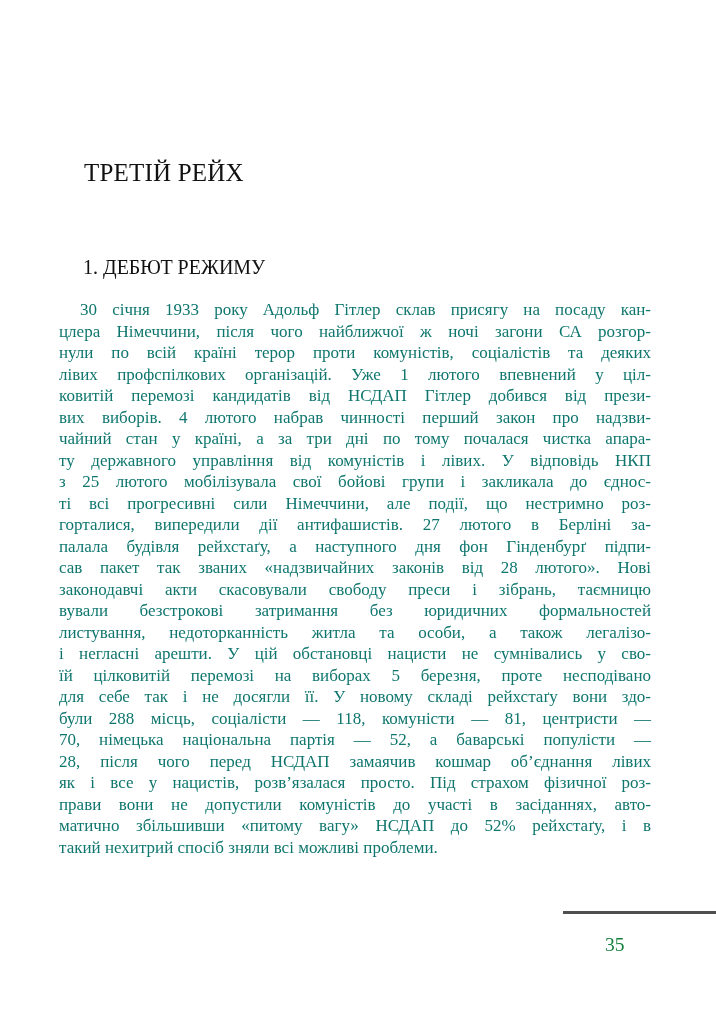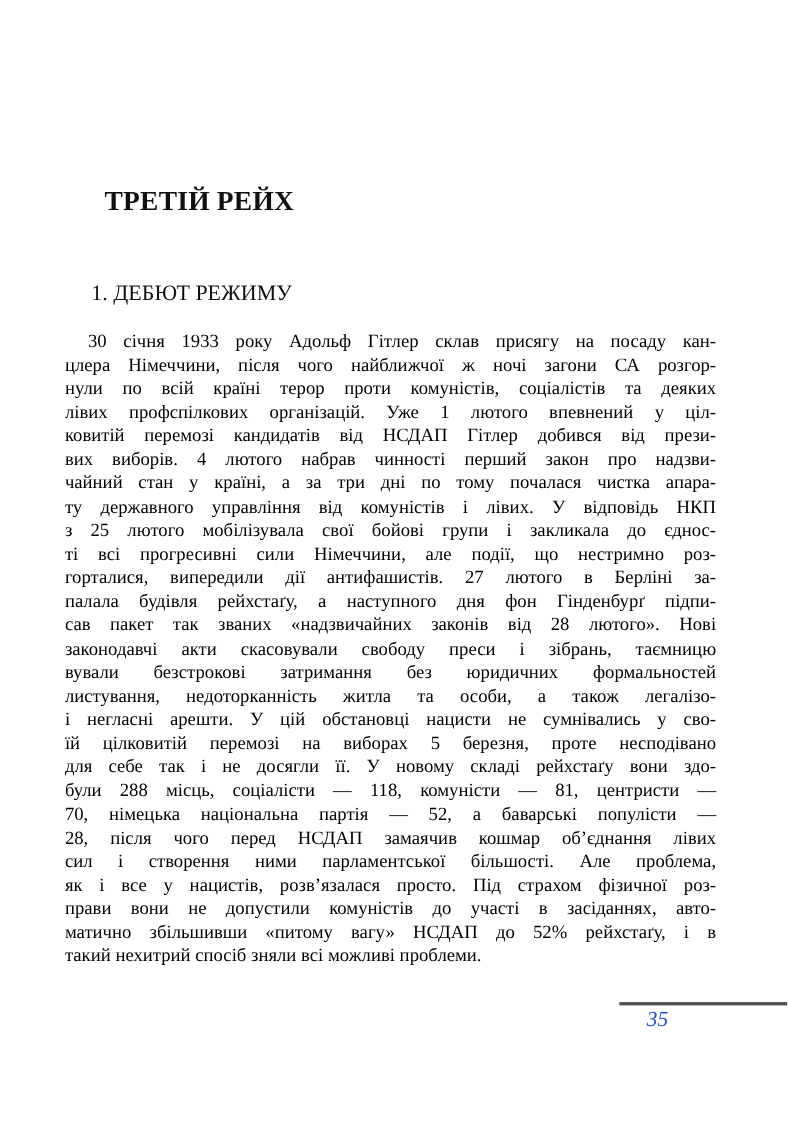--- a/index.html
+++ b/index.html
@@ -13,23 +13,23 @@
     height: 1024px;
     background: #ffffff;
     overflow: hidden;
     font-family: "Liberation Serif", "DejaVu Serif", serif;
     color: #1a1a1a;
   }
   .chapter-title {
     position: absolute;
     top: 159px;
     left: 84px;
-    margin: 11px;
+    margin: 0;
     font-size: 25px;
-    font-weight: bold;
+    font-weight: normal;
     line-height: 1.1;
     letter-spacing: 0.2px;
     color: #111111;
     white-space: nowrap;
   }
   .section-heading {
     position: absolute;
     top: 256px;
     left: 83px;
     margin: 0;
@@ -39,21 +39,21 @@
     color: #111111;
     white-space: nowrap;
   }
   .paragraph {
     position: absolute;
     top: 299px;
     left: 59px;
     width: 592px;
     font-size: 17px;
     line-height: 21.5px;
-    color: #000000;
+    color: #0f766e;
   }
   .pline {
     text-align: justify;
     text-align-last: justify;
   }
   .pline--first {
     text-indent: 21px;
   }
   .pline--last {
     text-align-last: left;
@@ -63,26 +63,25 @@
     top: 911px;
     left: 563px;
     width: 153px;
   }
   .footer-rule {
     width: 100%;
     height: 2.5px;
     background: #4f4f4f;
   }
   .page-number {
-    margin: 0;
+    margin: 17px;
     padding: 3px 0 0 25px;
     font-size: 19.5px;
     line-height: 1.1;
-    color: #1d4ed8;
-    font-style: italic;
+    color: #15803d;
   }
 </style>
 </head>
 <body>
 
 <div class="page">
 
   <h1 class="chapter-title">ТРЕТІЙ РЕЙХ</h1>
 
   <h2 class="section-heading">1. ДЕБЮТ РЕЖИМУ</h2>
@@ -103,21 +102,20 @@
       <div class="pline">сав пакет так званих «надзвичайних законів від 28 лютого». Нові</div>
       <div class="pline">законодавчі акти скасовували свободу преси і зібрань, таємницю</div>
       <div class="pline">вували безстрокові затримання без юридичних формальностей</div>
       <div class="pline">листування, недоторканність житла та особи, а також легалізо-</div>
       <div class="pline">і негласні арешти. У цій обстановці нацисти не сумнівались у сво-</div>
       <div class="pline">їй цілковитій перемозі на виборах 5 березня, проте несподівано</div>
       <div class="pline">для себе так і не досягли її. У новому складі рейхстаґу вони здо-</div>
       <div class="pline">були 288 місць, соціалісти — 118, комуністи — 81, центристи —</div>
       <div class="pline">70, німецька національна партія — 52, а баварські популісти —</div>
       <div class="pline">28, після чого перед НСДАП замаячив кошмар об’єднання лівих</div>
-      <div class="pline">сил і створення ними парламентської більшості. Але проблема,</div>
       <div class="pline">як і все у нацистів, розв’язалася просто. Під страхом фізичної роз-</div>
       <div class="pline">прави вони не допустили комуністів до участі в засіданнях, авто-</div>
       <div class="pline">матично збільшивши «питому вагу» НСДАП до 52% рейхстаґу, і в</div>
       <div class="pline pline--last">такий нехитрий спосіб зняли всі можливі проблеми.</div>
     </div>
 
   <footer class="page-footer">
     <div class="footer-rule"></div>
     <div class="page-number">35</div>
   </footer>

